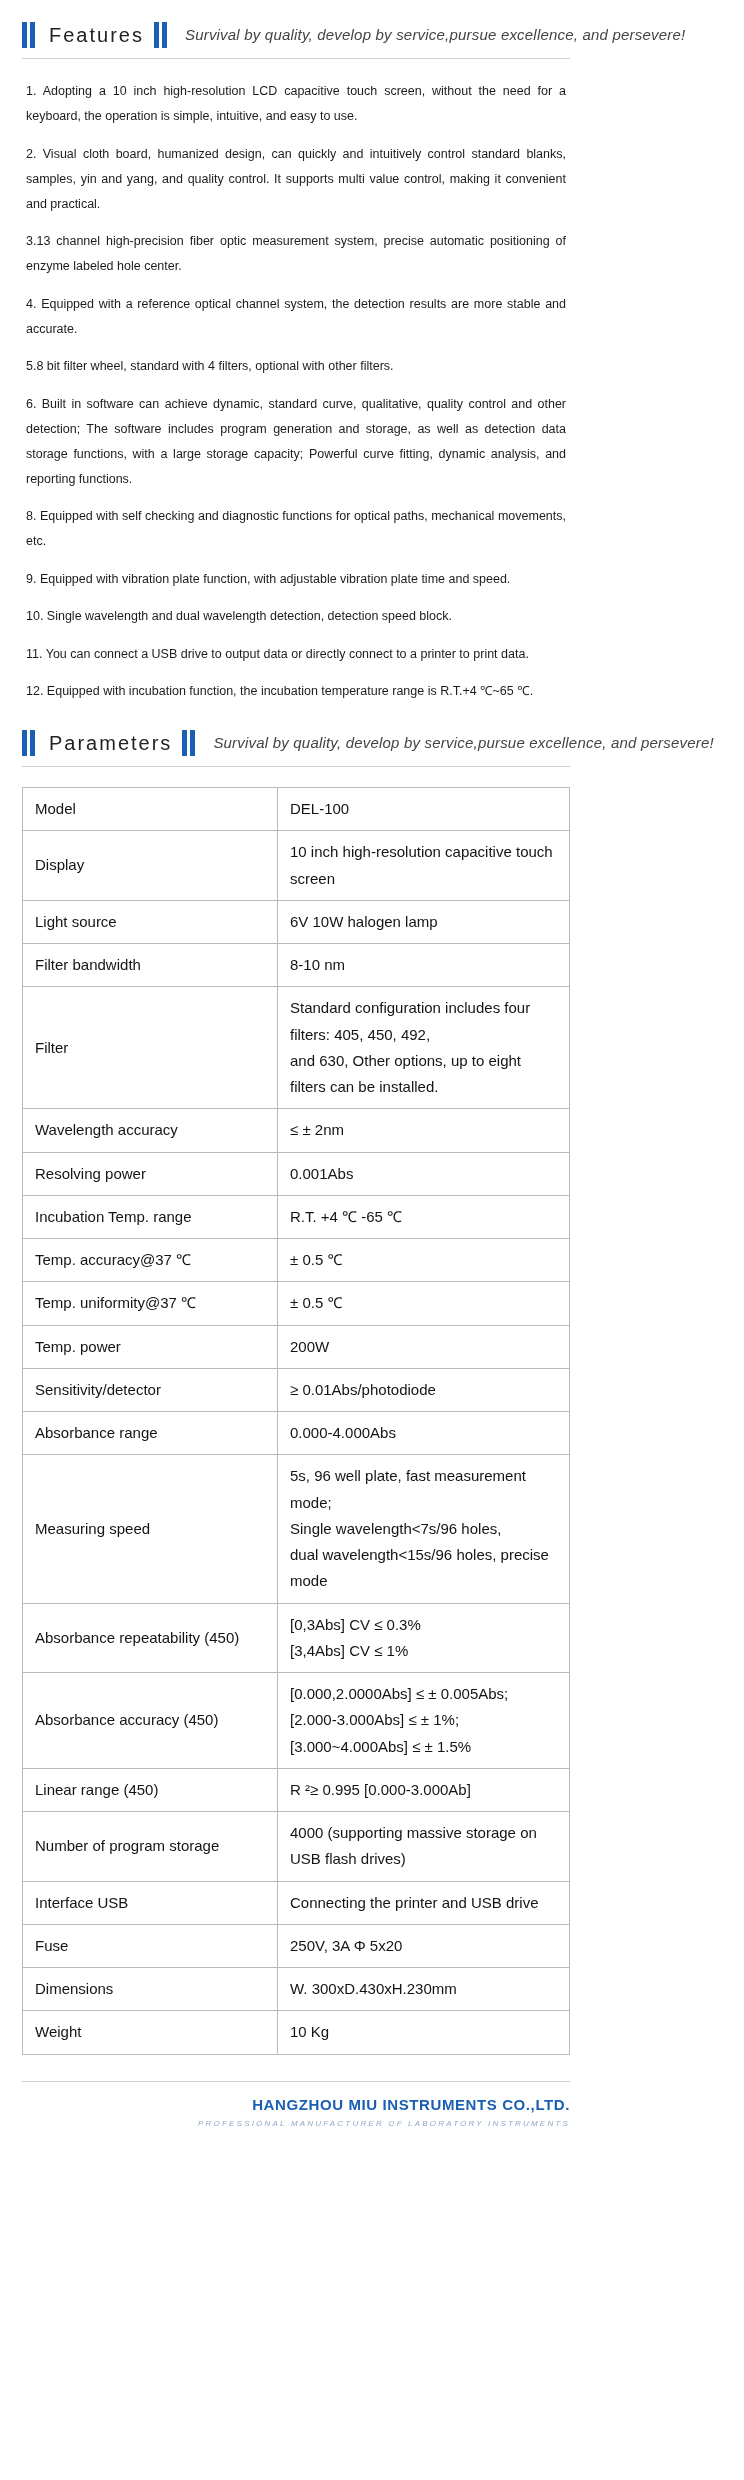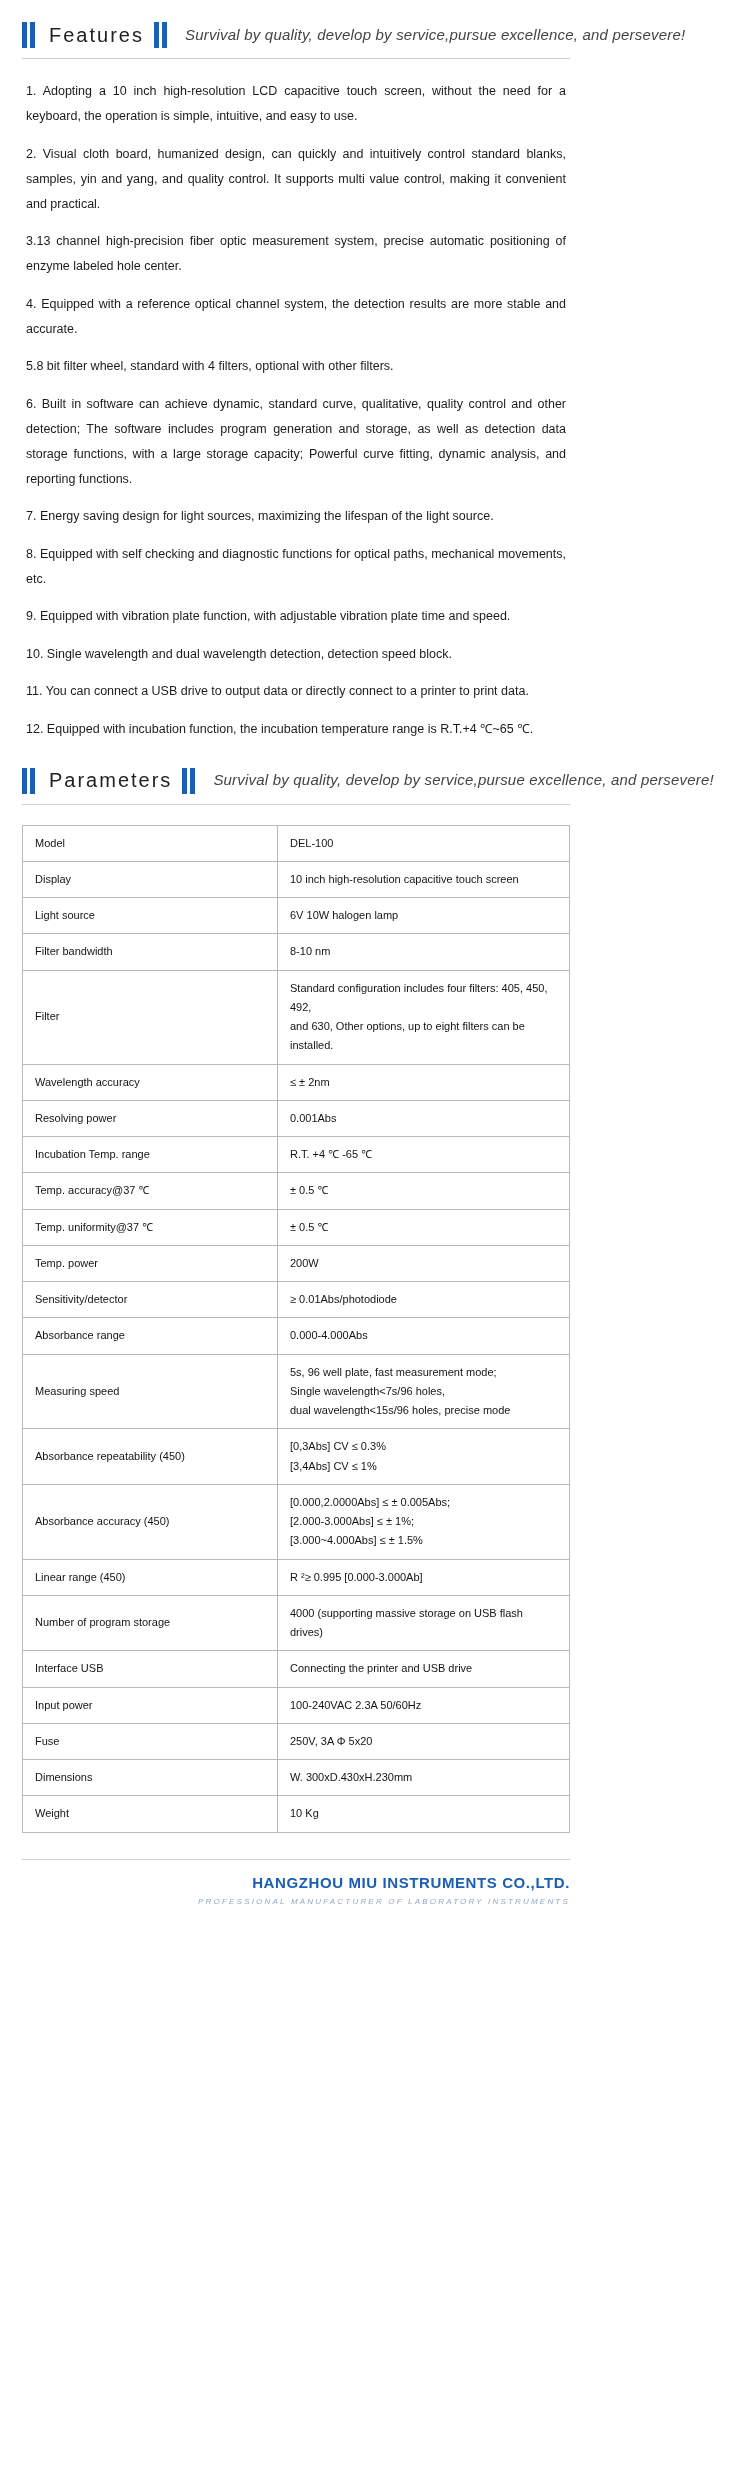--- a/index.html
+++ b/index.html
@@ -76,21 +76,21 @@
   .params-wrap {
     margin-top: 14px;
   }
   table.params {
     width: 100%;
     border-collapse: collapse;
     table-layout: fixed;
   }
   table.params td {
     border: 1px solid #b9b9b9;
-    font-size: 11px;
+    font-size: 15px;
     color: #141414;
     padding: 8px 12px;
     vertical-align: middle;
     line-height: 1.75;
   }
   table.params td.key {
     width: 255px;
   }
   table.params td.val {
     width: auto;
@@ -141,21 +141,20 @@
   </div>
   <hr class="rule">
 
   <div class="features">
     <p class="feature-item">1. Adopting a 10 inch high-resolution LCD capacitive touch screen, without the need for a keyboard, the operation is simple, intuitive, and easy to use.</p>
     <p class="feature-item">2. Visual cloth board, humanized design, can quickly and intuitively control standard blanks, samples, yin and yang, and quality control. It supports multi value control, making it convenient and practical.</p>
     <p class="feature-item">3.13 channel high-precision fiber optic measurement system, precise automatic positioning of enzyme labeled hole center.</p>
     <p class="feature-item">4. Equipped with a reference optical channel system, the detection results are more stable and accurate.</p>
     <p class="feature-item">5.8 bit filter wheel, standard with 4 filters, optional with other filters.</p>
     <p class="feature-item">6. Built in software can achieve dynamic, standard curve, qualitative, quality control and other detection; The software includes program generation and storage, as well as detection data storage functions, with a large storage capacity; Powerful curve fitting, dynamic analysis, and reporting functions.</p>
-    <p class="feature-item">7. Energy saving design for light sources, maximizing the lifespan of the light source.</p>
     <p class="feature-item">8. Equipped with self checking and diagnostic functions for optical paths, mechanical movements, etc.</p>
     <p class="feature-item">9. Equipped with vibration plate function, with adjustable vibration plate time and speed.</p>
     <p class="feature-item">10. Single wavelength and dual wavelength detection, detection speed block.</p>
     <p class="feature-item">11. You can connect a USB drive to output data or directly connect to a printer to print data.</p>
     <p class="feature-item">12. Equipped with incubation function, the incubation temperature range is R.T.+4 ℃~65 ℃.</p>
   </div>
 
   <div class="section-header" style="margin-top:26px">
     <span class="bars left">
       <span class="bar-a"></span>
@@ -287,26 +286,20 @@
             <span class="val-line">4000 (supporting massive storage on USB flash drives)</span>
           </td>
         </tr>
         <tr>
           <td class="key">Interface USB</td>
           <td class="val">
             <span class="val-line">Connecting the printer and USB drive</span>
           </td>
         </tr>
         <tr>
-          <td class="key">Input power</td>
-          <td class="val">
-            <span class="val-line">100-240VAC 2.3A 50/60Hz</span>
-          </td>
-        </tr>
-        <tr>
           <td class="key">Fuse</td>
           <td class="val">
             <span class="val-line">250V, 3A Φ 5x20</span>
           </td>
         </tr>
         <tr>
           <td class="key">Dimensions</td>
           <td class="val">
             <span class="val-line">W. 300xD.430xH.230mm</span>
           </td>

